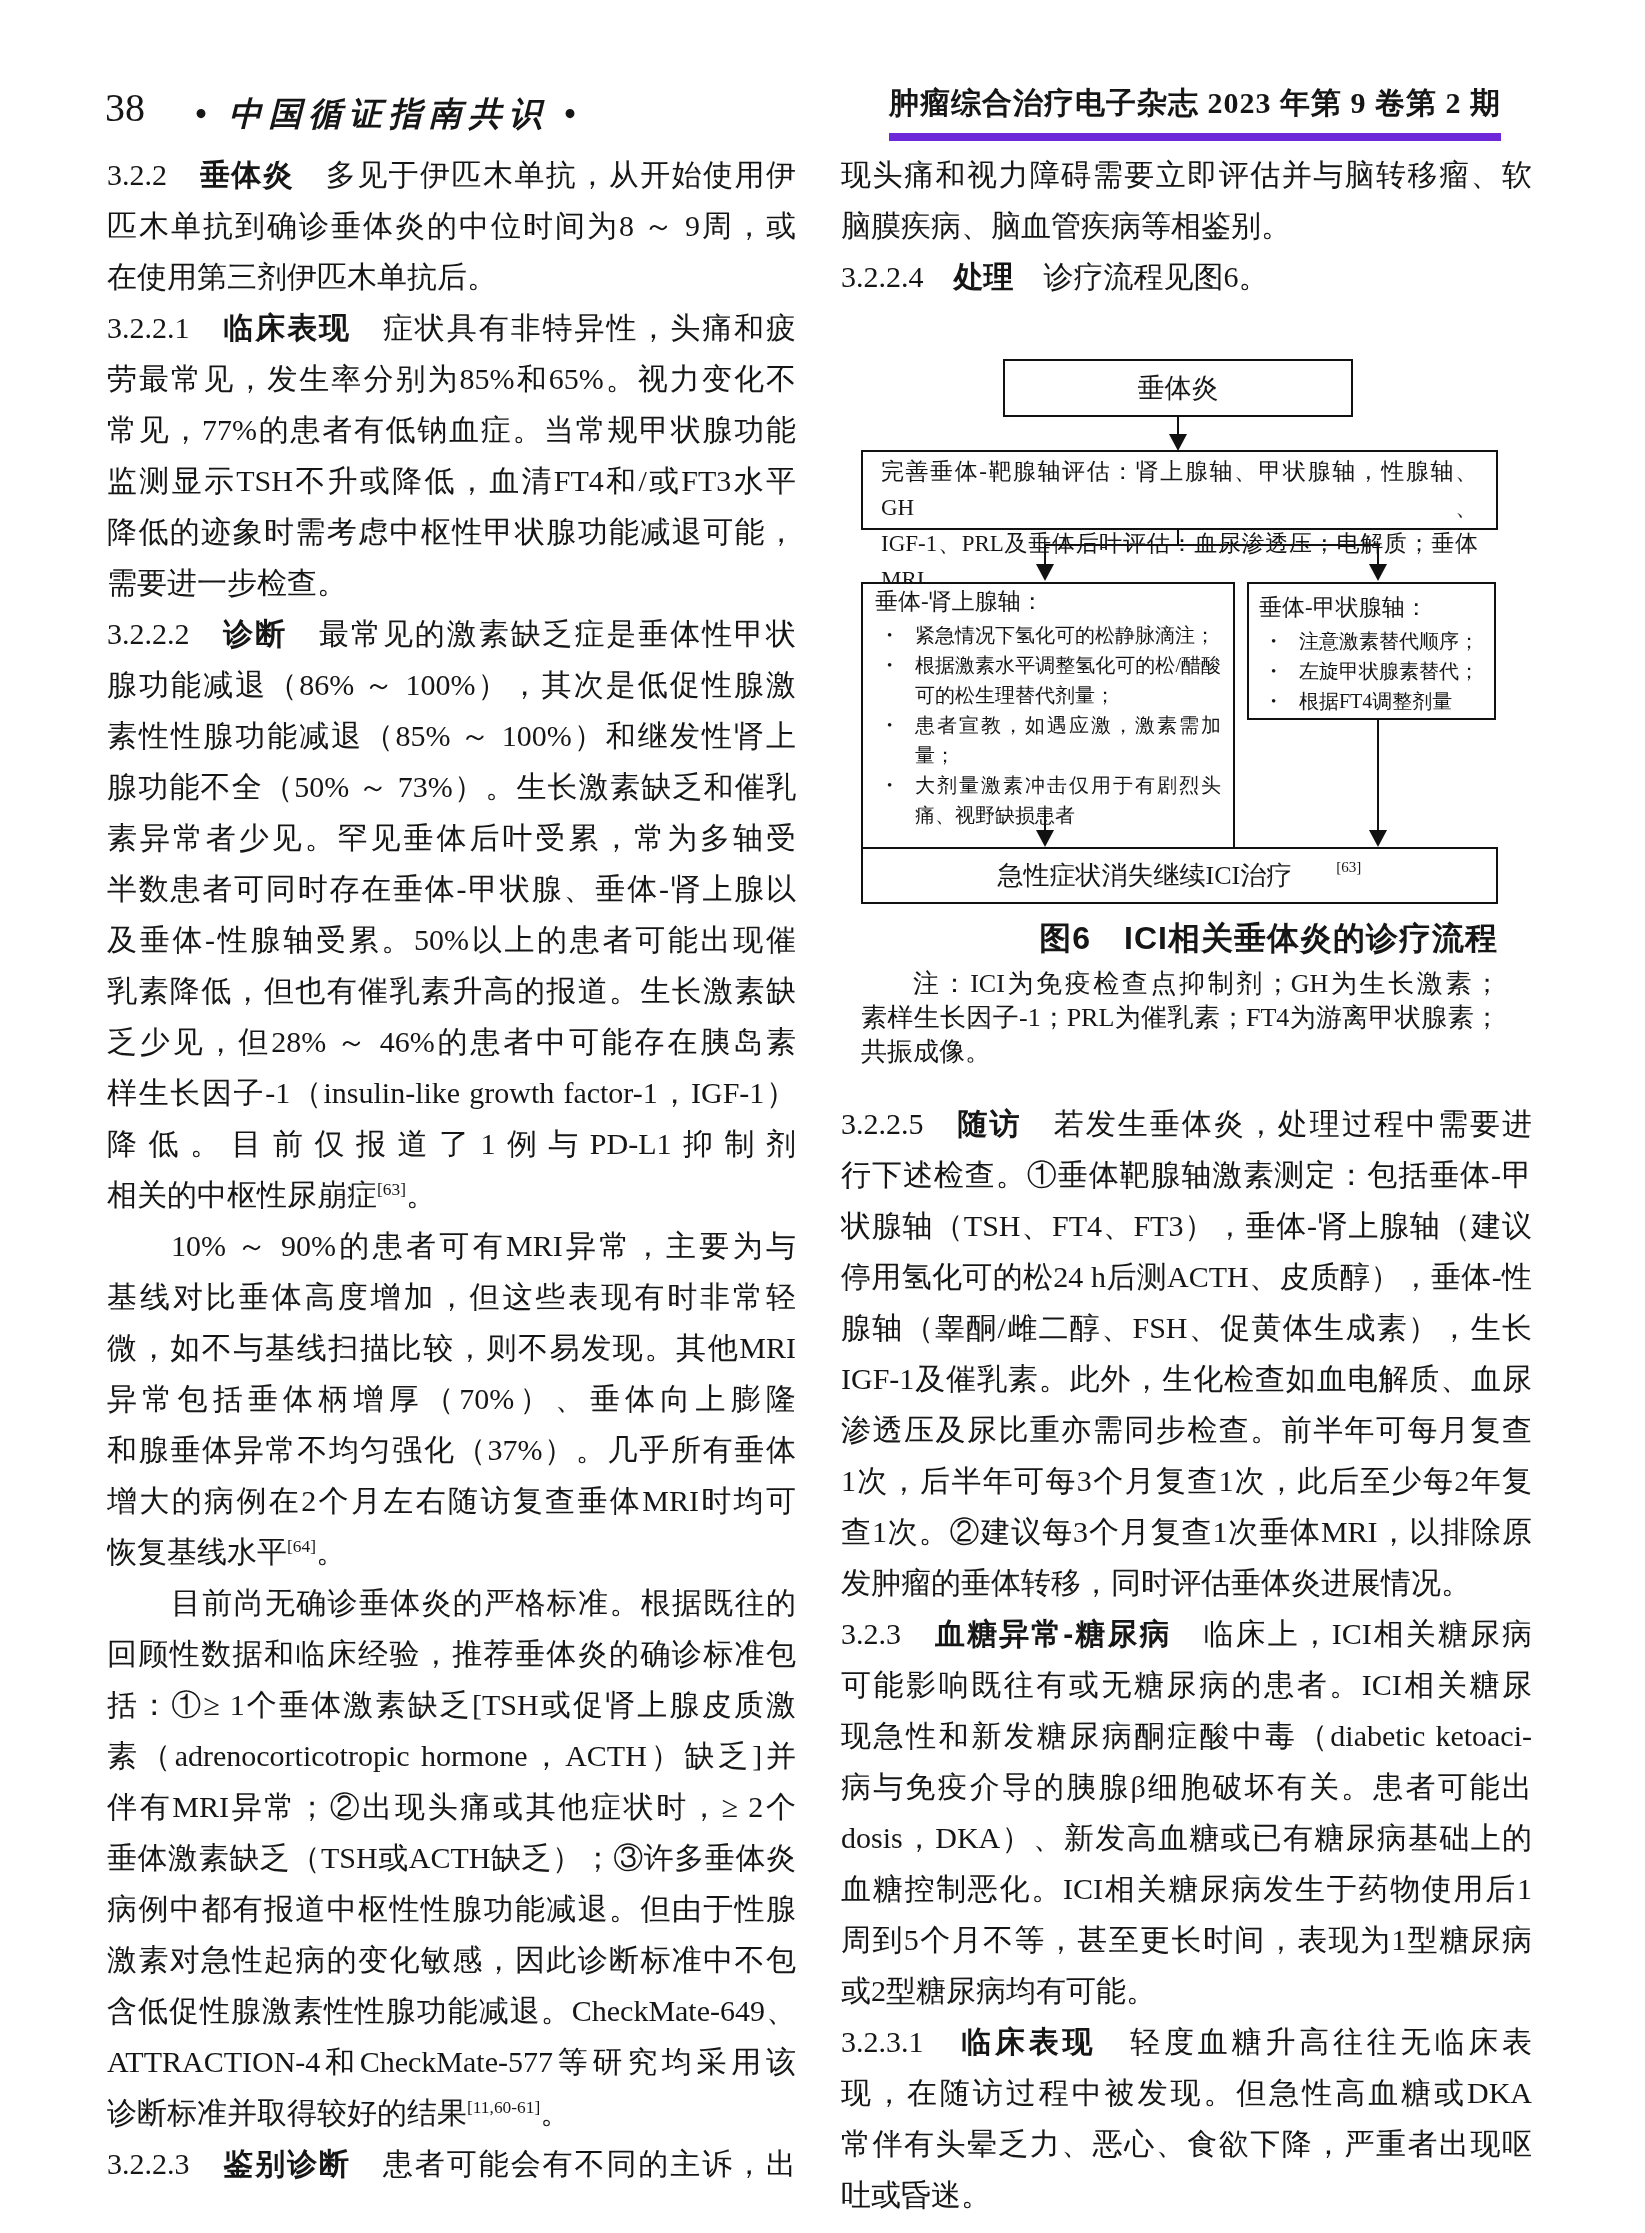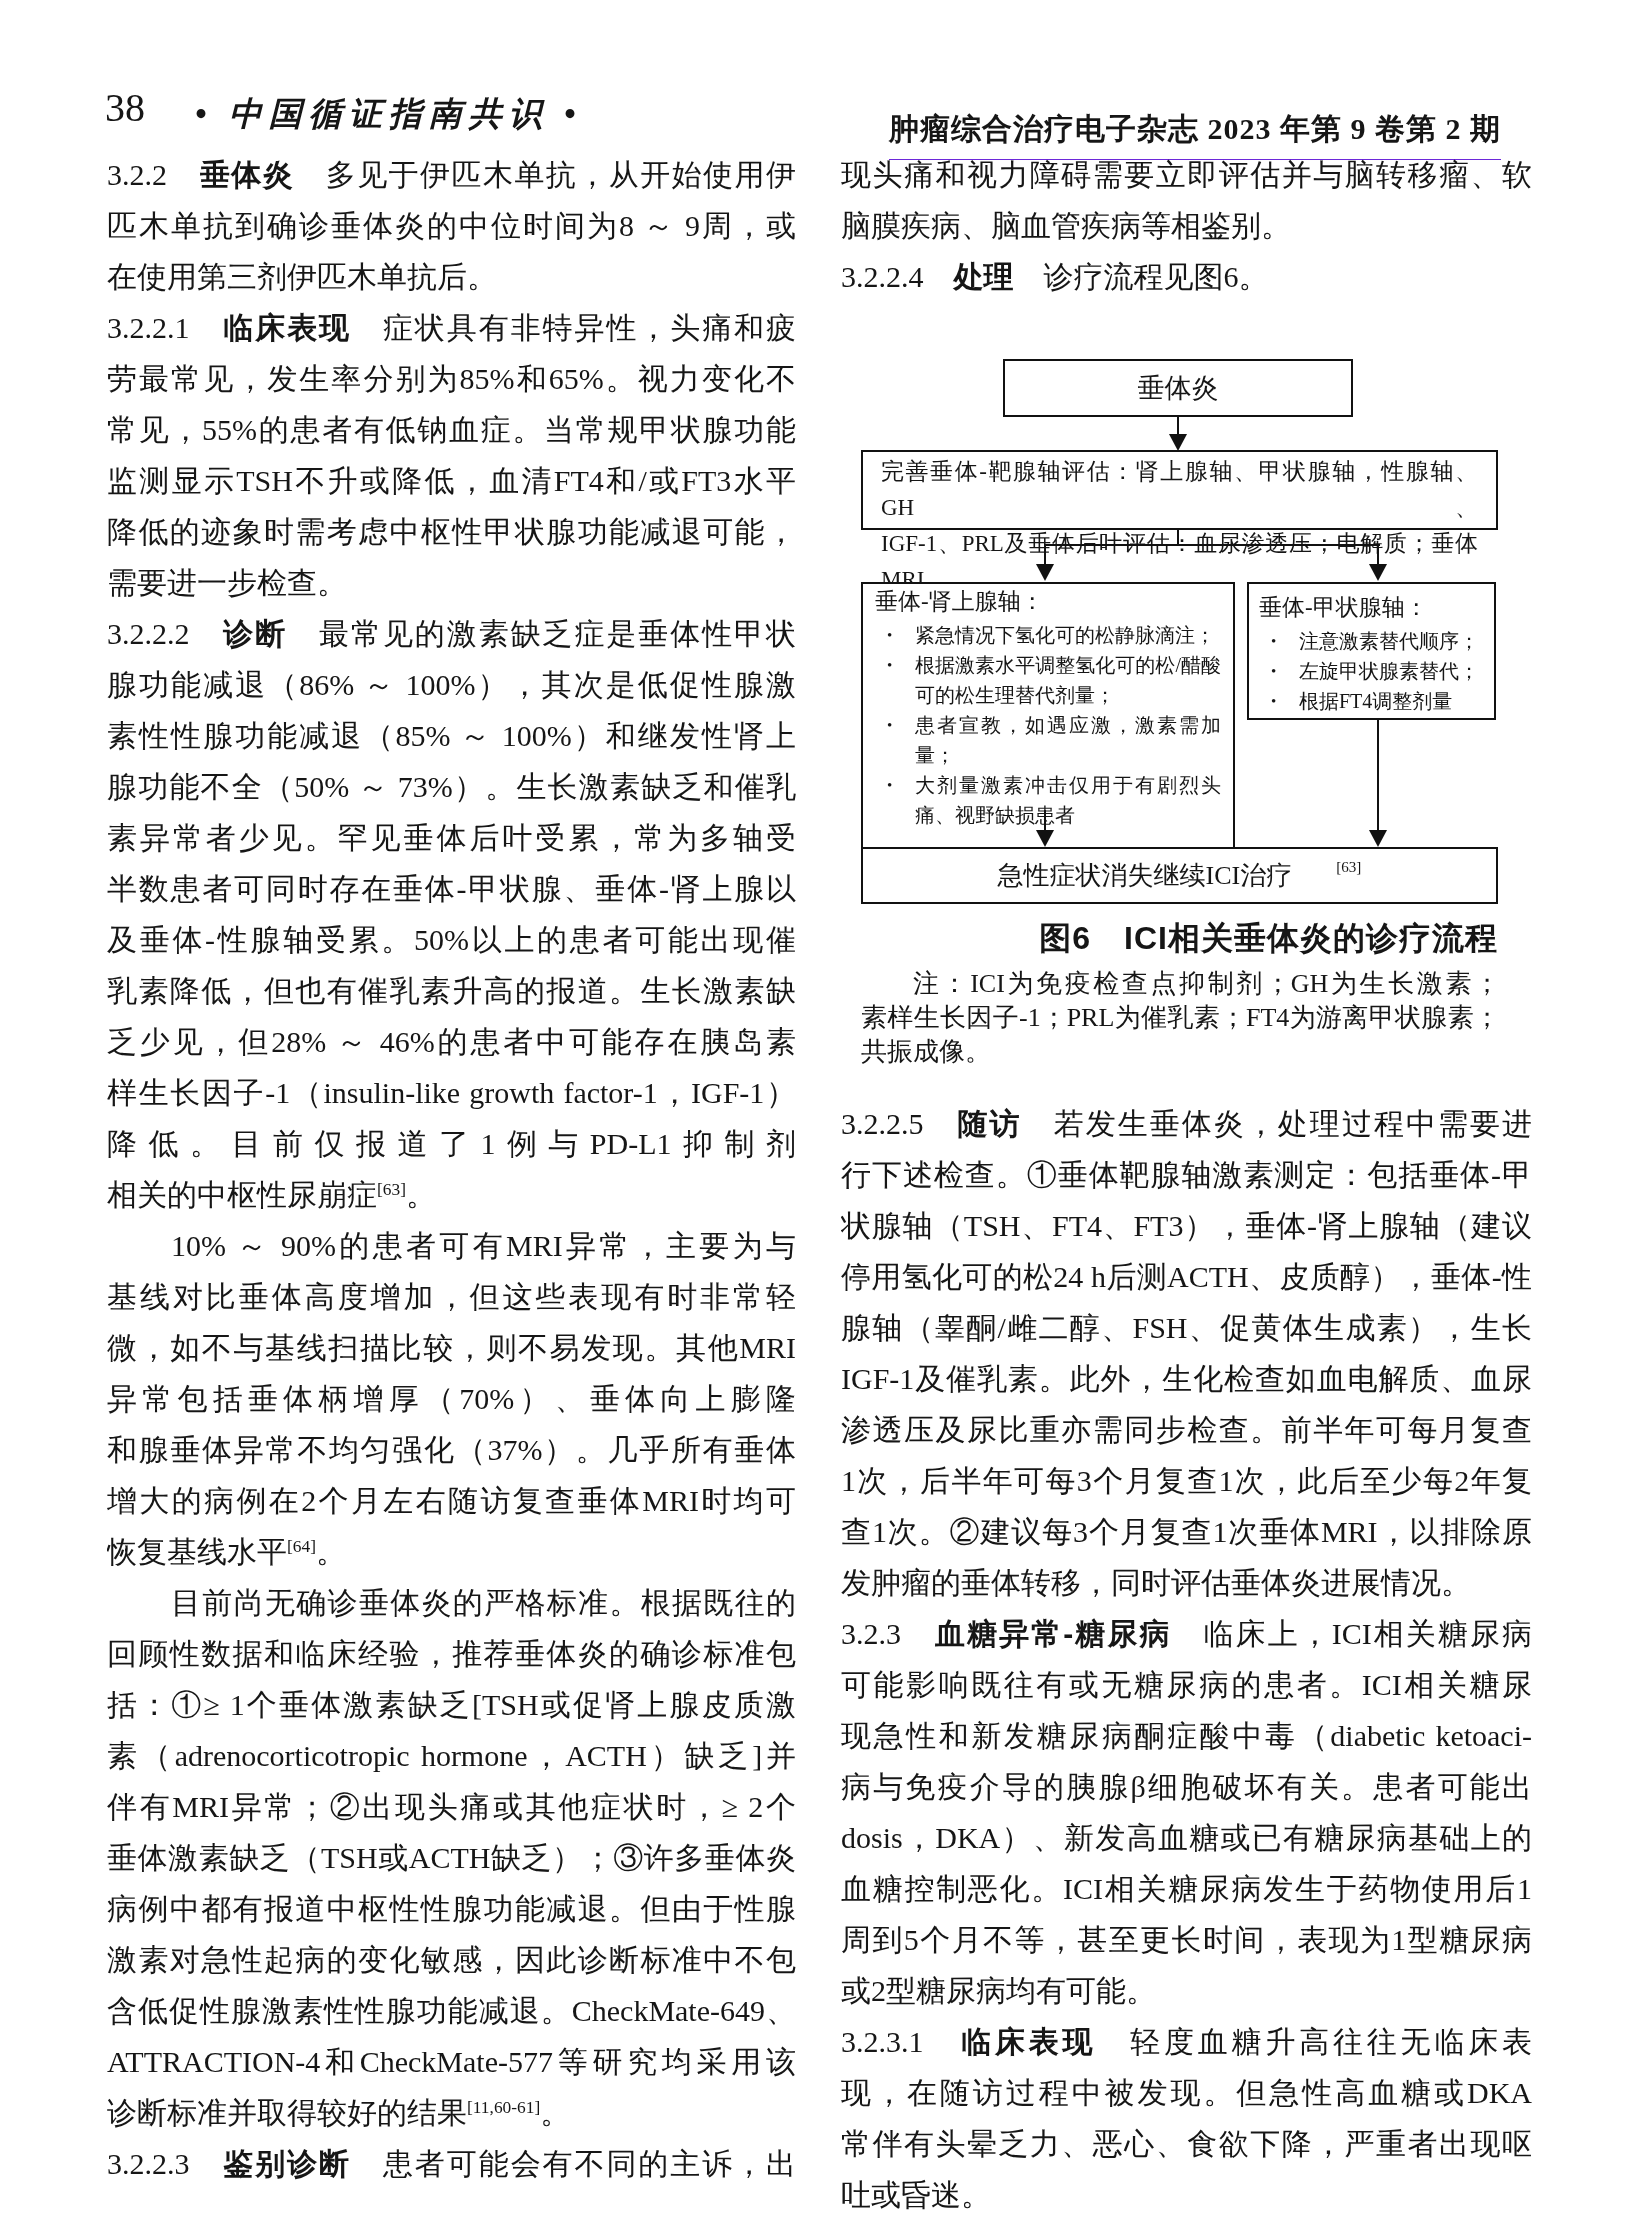--- a/index.html
+++ b/index.html
@@ -5,22 +5,22 @@
   html,body{margin:0;padding:0;}
   body{
     width:1646px;height:2234px;position:relative;background:#ffffff;
     font-family:"Liberation Serif","DejaVu Serif",serif;color:#161616;
     overflow:hidden;
   }
   
   .pagenum{position:absolute;left:105px;top:86px;font-size:40px;line-height:44px;}
   .series{position:absolute;left:195px;top:94px;font-size:33px;line-height:40px;
     font-weight:bold;font-style:italic;letter-spacing:7px;}
-  .journal{position:absolute;right:145px;top:112px;font-size:30px;line-height:34px;
-    font-weight:bold;border-bottom:1px solid #6d28d9;padding-bottom:13px;letter-spacing:1px;}
+  .journal{position:absolute;right:145px;top:86px;font-size:30px;line-height:34px;
+    font-weight:bold;border-bottom:8px solid #6d28d9;padding-bottom:13px;letter-spacing:1px;}
   
   .col{position:absolute;}
   .tline{height:51px;line-height:51px;font-size:30px;overflow:hidden;
     text-align:justify;text-align-last:left;}
   .tline.just{text-align-last:justify;}
   .tline.ind2{padding-left:64px;}
   .hei{font-family:"Liberation Sans","DejaVu Sans",sans-serif;font-weight:600;}
   .sup{font-size:0.58em;position:relative;top:-0.55em;}
   
   .fbox{position:absolute;border:2px solid #111;background:#fff;box-sizing:border-box;}
@@ -47,21 +47,21 @@
 <div class="pagenum">38</div>
 <div class="series">• 中国循证指南共识 •</div>
 <div class="journal">肿瘤综合治疗电子杂志 2023 年第 9 卷第 2 期</div>
 
 <div class="col" id="left-col" style="left:107px;top:149px;width:689px;">
     <div class="tline just"><span>3.2.2　</span><span class="hei">垂体炎</span><span>　多见于伊匹木单抗，从开始使用伊</span></div>
     <div class="tline just"><span>匹木单抗到确诊垂体炎的中位时间为8 ～ 9周，或</span></div>
     <div class="tline"><span>在使用第三剂伊匹木单抗后。</span></div>
     <div class="tline just"><span>3.2.2.1　</span><span class="hei">临床表现</span><span>　症状具有非特异性，头痛和疲</span></div>
     <div class="tline just"><span>劳最常见，发生率分别为85%和65%。视力变化不</span></div>
-    <div class="tline just"><span>常见，55%的患者有低钠血症。当常规甲状腺功能</span></div>
+    <div class="tline just"><span>常见，77%的患者有低钠血症。当常规甲状腺功能</span></div>
     <div class="tline just"><span>监测显示TSH不升或降低，血清FT4和/或FT3水平</span></div>
     <div class="tline just"><span>降低的迹象时需考虑中枢性甲状腺功能减退可能，</span></div>
     <div class="tline"><span>需要进一步检查。</span></div>
     <div class="tline just"><span>3.2.2.2　</span><span class="hei">诊断</span><span>　最常见的激素缺乏症是垂体性甲状</span></div>
     <div class="tline just"><span>腺功能减退（86% ～ 100%），其次是低促性腺激</span></div>
     <div class="tline just"><span>素性性腺功能减退（85% ～ 100%）和继发性肾上</span></div>
     <div class="tline just"><span>腺功能不全（50% ～ 73%）。生长激素缺乏和催乳</span></div>
     <div class="tline just"><span>素异常者少见。罕见垂体后叶受累，常为多轴受累，</span></div>
     <div class="tline just"><span>半数患者可同时存在垂体-甲状腺、垂体-肾上腺以</span></div>
     <div class="tline just"><span>及垂体-性腺轴受累。50%以上的患者可能出现催</span></div>

